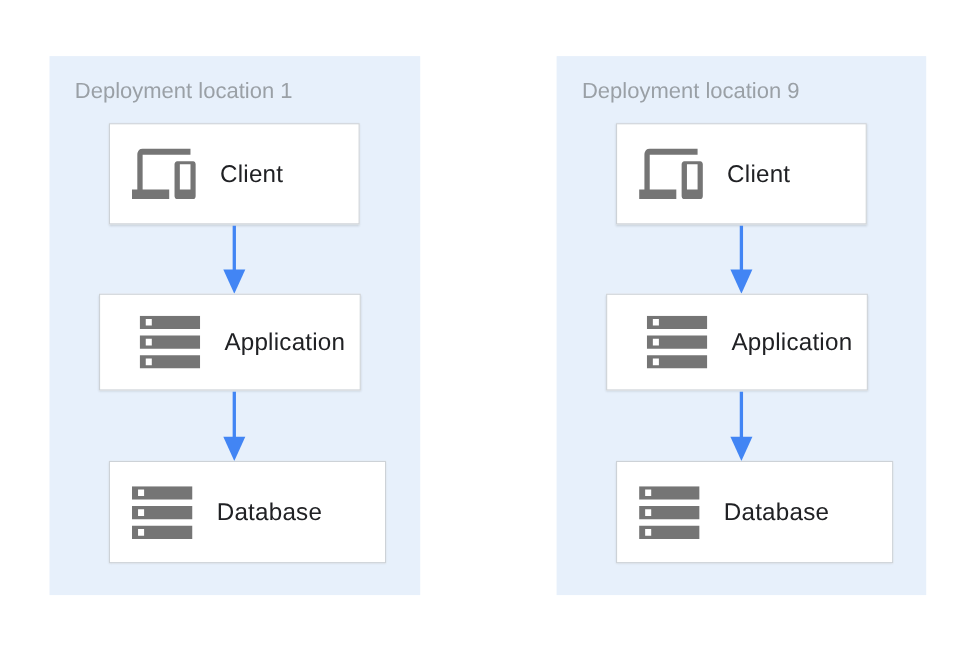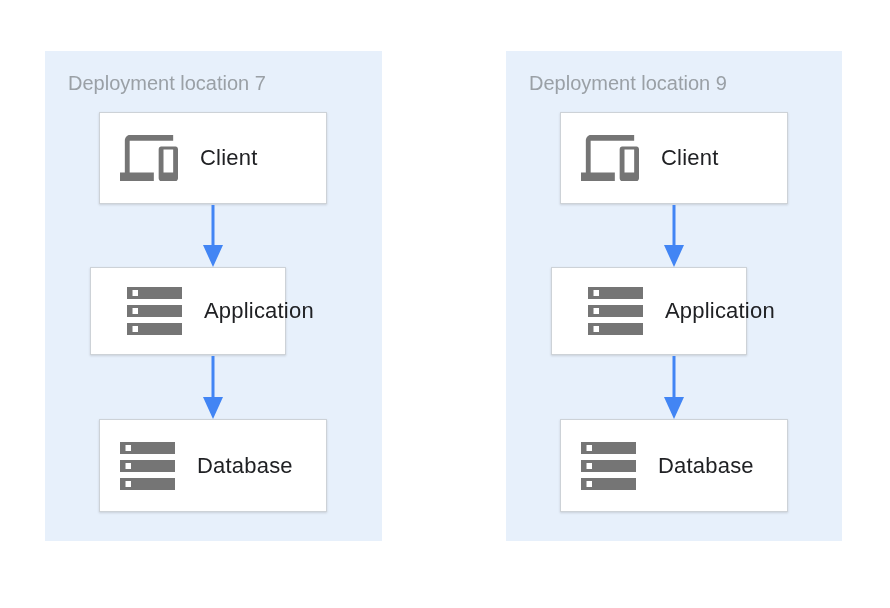--- a/index.html
+++ b/index.html
@@ -40,22 +40,22 @@
     position: absolute;
     box-sizing: border-box;
     background: #ffffff;
     border: 1px solid #CDD2D7;
     box-shadow: 0 1px 2px rgba(60,64,67,0.18);
     display: flex;
     align-items: center;
     padding-left: 20px;
   }
   .node-client { left: 54px; top: 61px;  width: 228px; height: 92px; }
-  .node-app    { left: 45px; top: 216px; width: 196px; height: 88px; padding-left: 36px; }
-  .node-db     { left: 54px; top: 368px; width: 228px; height: 93px; }
+  .node-app    { left: 45px; top: 216px; width: 238px; height: 88px; padding-left: 36px; }
+  .node-db     { left: 54px; top: 368px; width: 252px; height: 93px; }
 
   .icon {
     display: flex;
     flex: none;
     align-items: center;
   }
   .node-label {
     margin-left: 22px;
     font-size: 22px;
     color: #202124;
@@ -70,21 +70,21 @@
   }
   .arrow-1 { top: 154px; }
   .arrow-2 { top: 305px; }
 </style>
 </head>
 <body>
 
 <div class="canvas">
 
   <section class="panel panel-1">
-    <h2 class="panel-title">Deployment location 7</h2>
+    <h2 class="panel-title">Deployment location 1</h2>
 
     <div class="node node-client">
       <span class="icon">
         <svg width="58" height="46" viewBox="0 4 24 16" preserveAspectRatio="none" aria-hidden="true">
           <path fill="#757575" d="M4 6h18V4H4c-1.1 0-2 .9-2 2v11H0v3h14v-3H4V6zm19 2h-6c-.55 0-1 .45-1 1v10c0 .55.45 1 1 1h6c.55 0 1-.45 1-1V9c0-.55-.45-1-1-1zm-1 9h-4v-8h4v8z"></path>
         </svg>
       </span>
       <span class="node-label">Client</span>
     </div>
 

